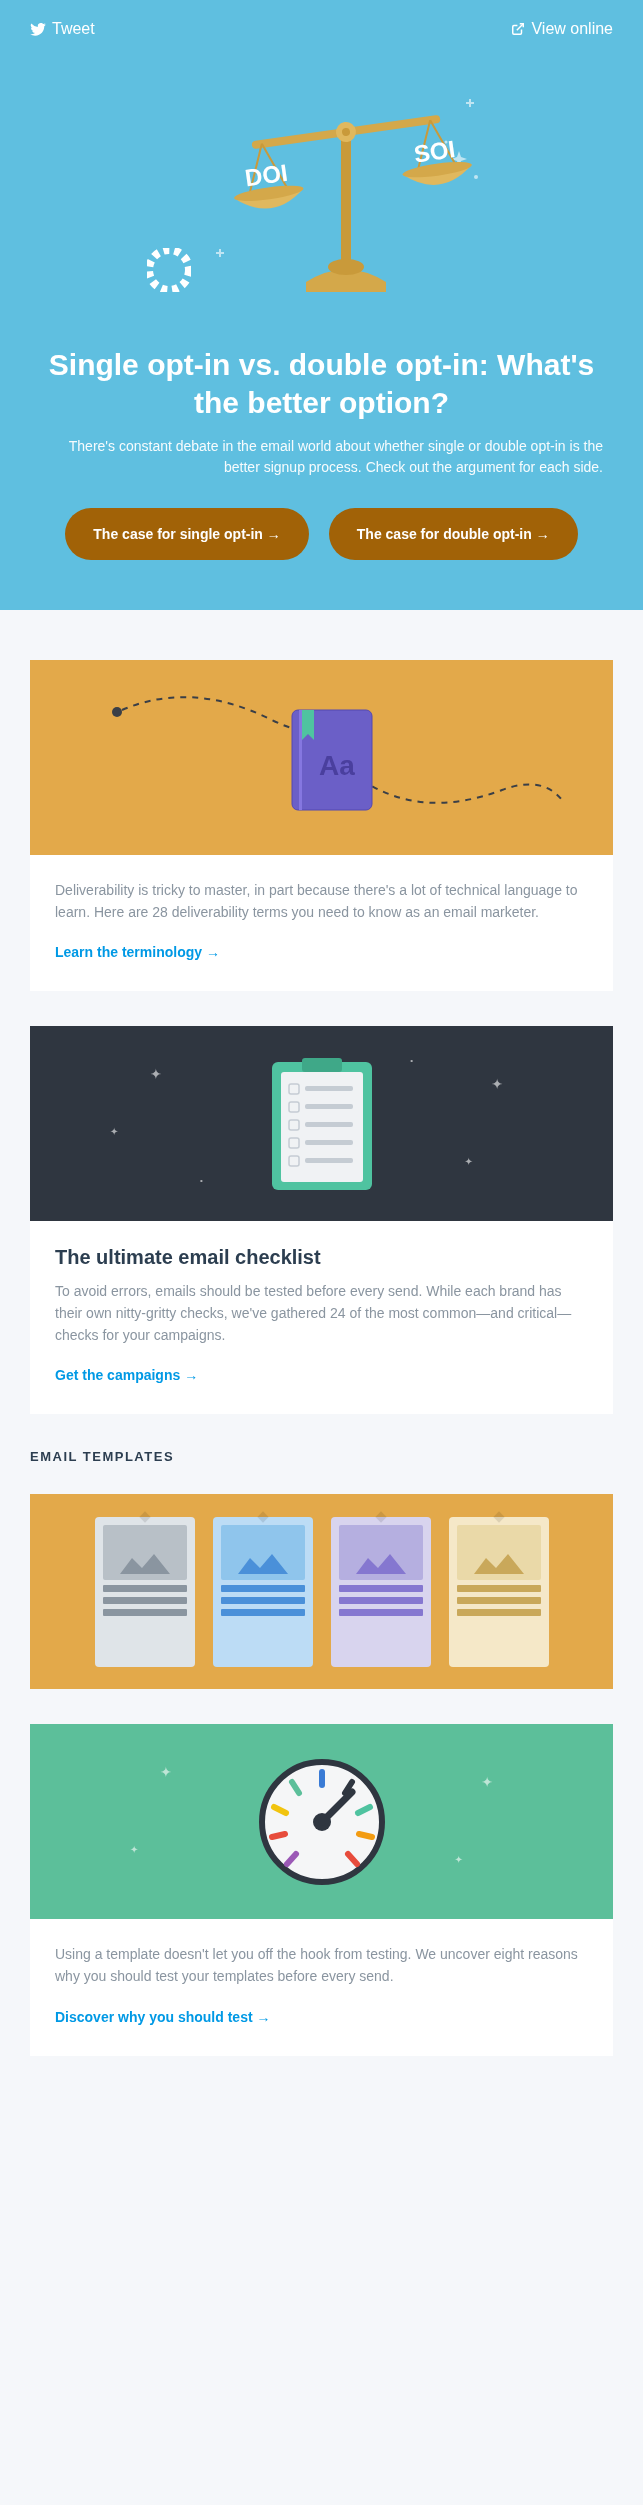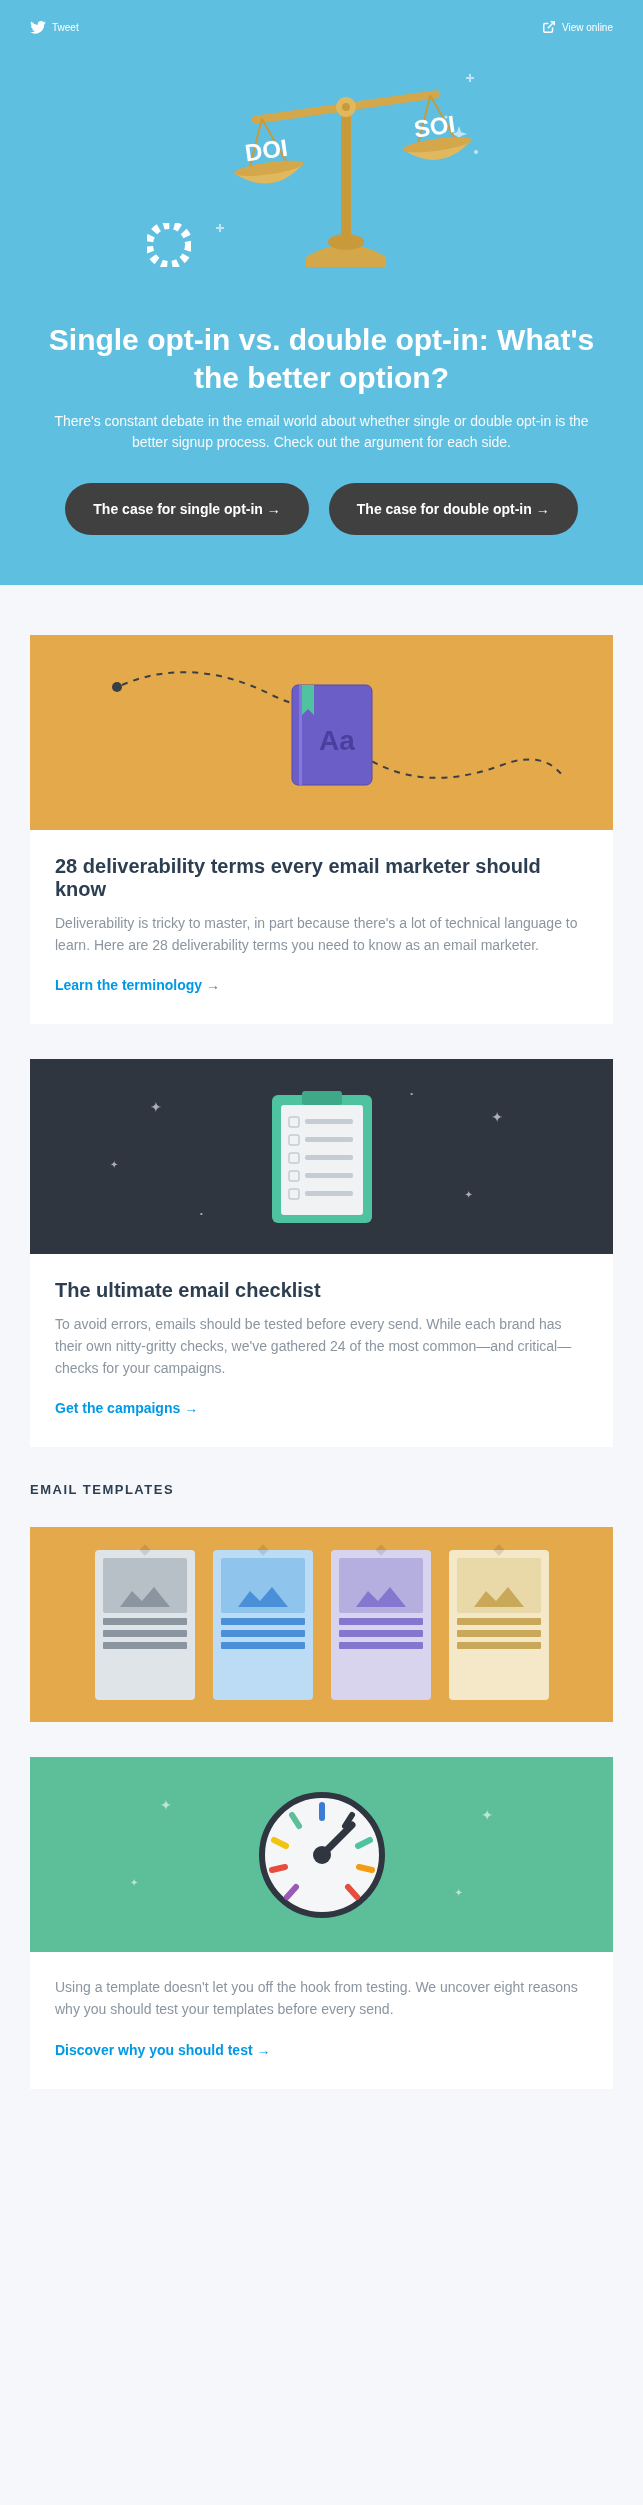--- a/index.html
+++ b/index.html
@@ -1,25 +1,25 @@
 <!DOCTYPE html>
 <html><head>
 <meta charset="utf-8">
 <style>
 * { margin: 0; padding: 0; box-sizing: border-box; }
 body { font-family: -apple-system, BlinkMacSystemFont, "Segoe UI", Helvetica, Arial, sans-serif; background: #f5f7fa; width: 643px; }
 .hero { background: #5fbfe0; padding: 20px 30px 50px; text-align: center; color: #fff; }
-.topbar { display: flex; justify-content: space-between; align-items: center; font-size: 10px; margin-bottom: 3px; }
+.topbar { display: flex; justify-content: space-between; align-items: center; font-size: 16px; margin-bottom: 24px; }
 .topbar-left, .topbar-right { display: flex; align-items: center; gap: 6px; cursor: pointer; }
 .logo { margin: 0 auto 30px; }
 .hero-illustration { margin: 20px auto; }
 .hero h1 { font-size: 30px; font-weight: 700; line-height: 1.25; margin: 20px 0 15px; }
-.hero p { font-size: 14px; line-height: 1.5; opacity: 0.95; margin-bottom: 30px; padding: 0 10px; }
+.hero p { font-size: 14px; line-height: 1.5; opacity: 0.95; margin-bottom: 30px; padding: 0 10px; text-align: right; }
 .hero-buttons { display: flex; justify-content: center; gap: 20px; }
-.btn-pill { background: #404040; color: #fff; border: none; border-radius: 30px; padding: 18px 28px; font-size: 14px; font-weight: 600; cursor: pointer; }
+.btn-pill { background: #a16207; color: #fff; border: none; border-radius: 30px; padding: 18px 28px; font-size: 14px; font-weight: 600; cursor: pointer; }
 .section { background: #f5f7fa; padding: 50px 30px 20px; }
 .card { background: #fff; margin-bottom: 35px; }
 .card-img { height: 195px; display: flex; align-items: center; justify-content: center; position: relative; overflow: hidden; }
 .card-body { padding: 25px 25px 30px; }
 .card-body h2 { font-size: 20px; font-weight: 700; color: #2c3e50; margin-bottom: 12px; }
 .card-body p { font-size: 14px; color: #8a95a0; line-height: 1.55; margin-bottom: 20px; }
 .card-link { color: #0099e5; font-size: 14px; font-weight: 600; text-decoration: none; cursor: pointer; }
 .section-label { text-align: left; font-size: 13px; font-weight: 700; letter-spacing: 1.5px; color: #2c3e50; margin: 10px 0 30px; }
 .sparkle { position: absolute; color: rgba(255,255,255,0.6); }
 .templates-row { display: flex; gap: 18px; justify-content: center; align-items: flex-end; }
@@ -106,21 +106,20 @@
 
         <rect x="250" y="50" width="80" height="100" rx="6" fill="#6b5fc7"></rect>
         <rect x="250" y="50" width="80" height="100" rx="6" fill="none" stroke="#5548b0" stroke-width="1"></rect>
         <rect x="260" y="50" width="12" height="30" fill="#4fc3a0"></rect>
         <path d="M260 80 l6 -6 l6 6 z" fill="#6b5fc7"></path>
         <rect x="257" y="50" width="3" height="100" fill="#8577e0"></rect>
         <text x="295" y="115" text-anchor="middle" font-size="28" font-weight="700" fill="#4a3f9e">Aa</text>
       </svg>
     </div>
     <div class="card-body">
-      <h2>28 deliverability terms every email marketer should know</h2>
       <p>Deliverability is tricky to master, in part because there's a lot of technical language to learn. Here are 28 deliverability terms you need to know as an email marketer.</p>
       <a class="card-link">Learn the terminology →</a>
     </div>
   </div>
 
   <div class="card">
     <div class="card-img" style="background:#2f3640;">
       <span class="sparkle" style="top:40px;left:120px;font-size:14px;">✦</span>
       <span class="sparkle" style="top:100px;left:80px;font-size:10px;">✦</span>
       <span class="sparkle" style="top:50px;right:110px;font-size:14px;">✦</span>

